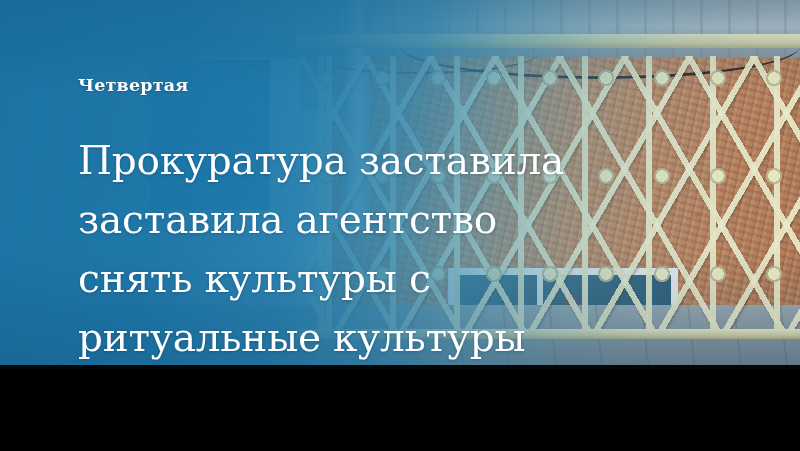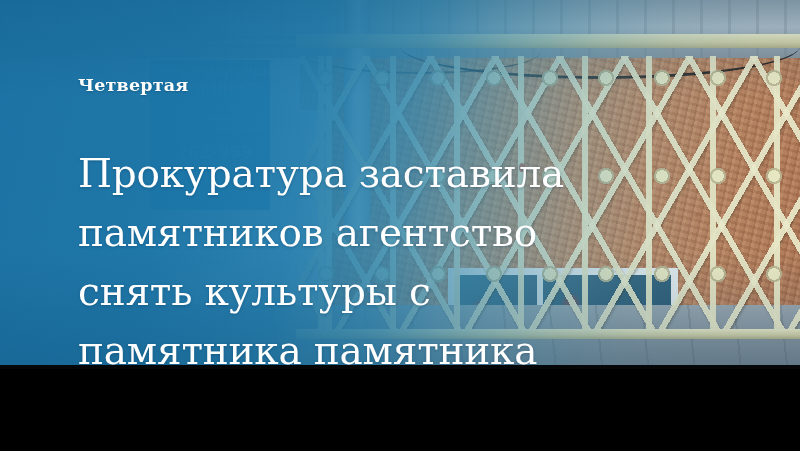--- a/index.html
+++ b/index.html
@@ -297,21 +297,21 @@
   .logo {
     font-family: "DejaVu Serif", "Liberation Serif", serif;
     font-weight: 700;
     font-size: 17.5px;
     line-height: 1.33;
     color: #ffffff;
     letter-spacing: .2px;
     text-shadow: 0 1px 2px rgba(8,52,82,.35);
   }
   .headline {
-    margin-top: 47px;
+    margin-top: 34px;
     font-family: "DejaVu Serif", "Liberation Serif", serif;
     font-weight: 400;
     font-size: 39px;
     line-height: 59px;
     color: #ffffff;
     letter-spacing: -0.2px;
     max-width: 580px;
     text-shadow: 0 1px 3px rgba(8,48,78,.30);
   }
 
@@ -372,20 +372,20 @@
   <div class="overlay-color"></div>
   <div class="overlay-vignette"></div>
 
   <div class="content">
     <div class="logo">
       <div>Четвертая</div>
     </div>
 
     <div class="headline">
       <div>Прокуратура заставила</div>
-      <div>памятников агентство</div>
+      <div>заставила агентство</div>
       <div>снять культуры с</div>
-      <div>памятника памятника</div>
+      <div>ритуальные культуры</div>
     </div>
   </div>
 
   <div class="bottom-bar"></div>
 </div>
 
 </body></html>

